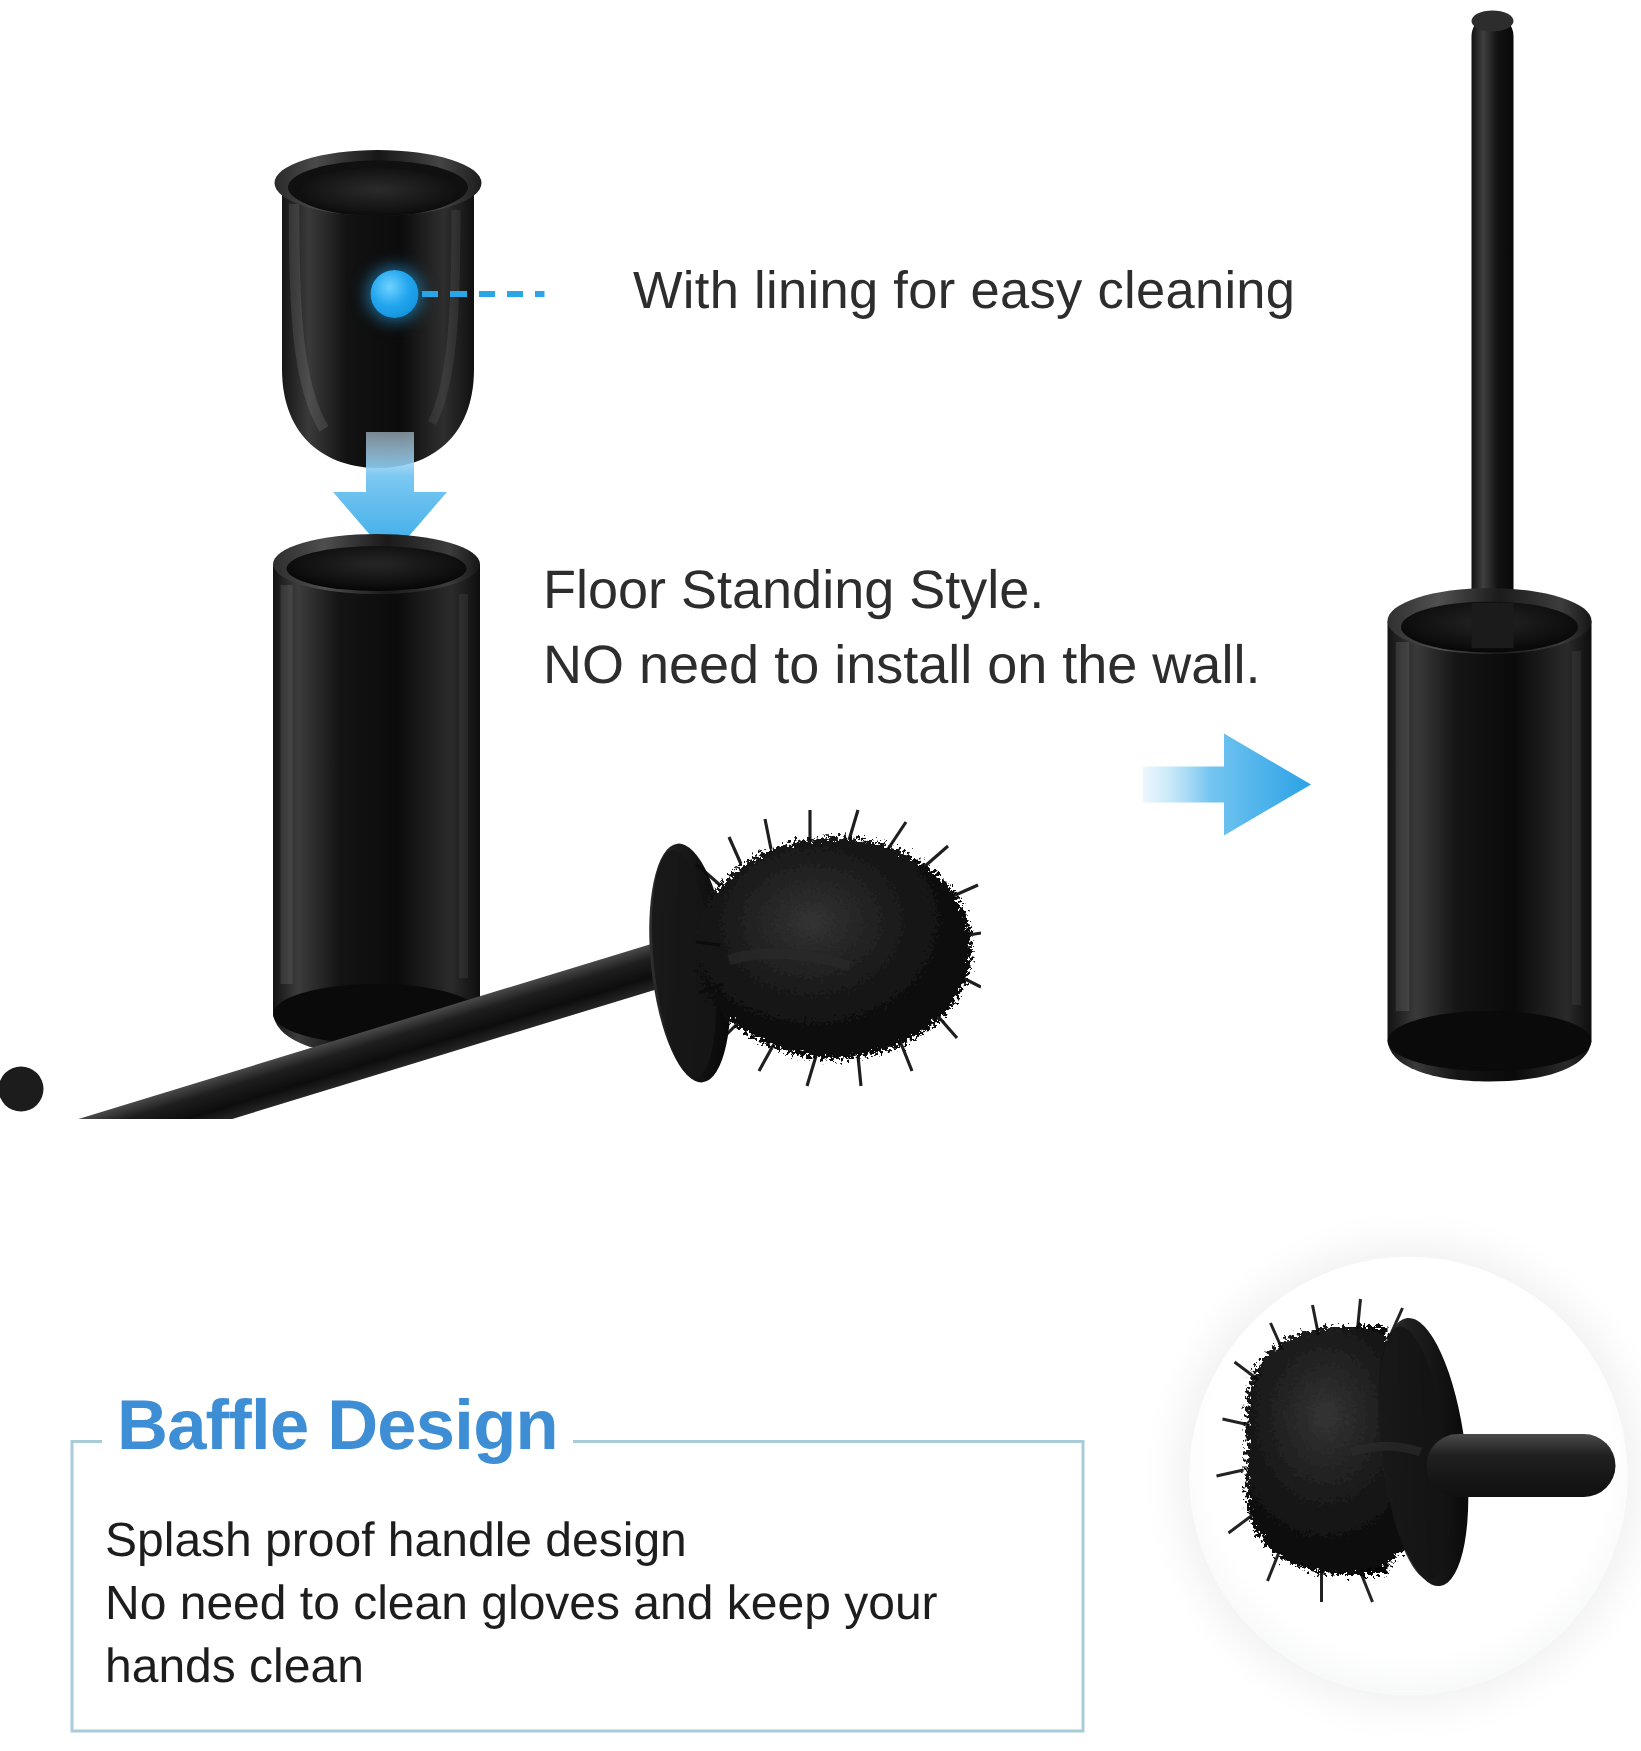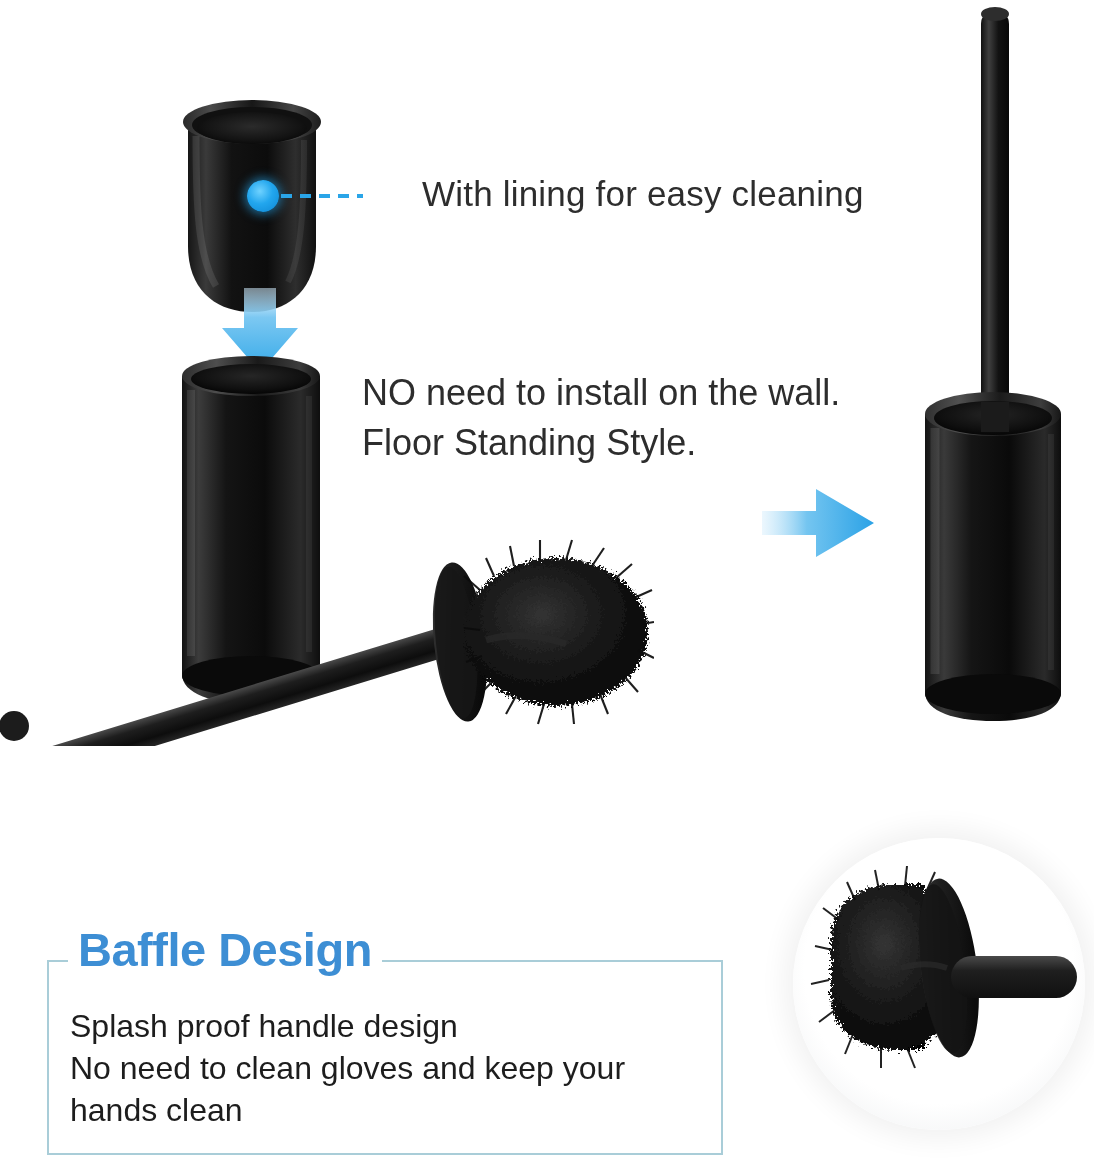--- a/index.html
+++ b/index.html
@@ -210,22 +210,22 @@
       <ellipse cx="73" cy="20" rx="69" ry="20" fill="url(#cylRim)"></ellipse>
 
       <ellipse cx="73" cy="23" rx="60" ry="15" fill="url(#cylInner)"></ellipse>
 
       <path d="M13,34 L13,300" stroke="rgba(255,255,255,0.10)" stroke-width="8" fill="none"></path>
       <path d="M131,40 L131,296" stroke="rgba(255,255,255,0.06)" stroke-width="6" fill="none"></path>
     </svg>
   </div>
 
   <div class="block-text" id="standing-text">
+    <div>Floor Standing Style.</div>
     <div>NO need to install on the wall.</div>
-    <div>Floor Standing Style.</div>
   </div>
 
   <div class="abs" id="brush-lying">
     <svg width="660" height="226" viewBox="0 0 660 226">
       <defs>
         <linearGradient id="handleGrad" x1="0" y1="0" x2="0" y2="1">
           <stop offset="0%" stop-color="#4a4a4a"></stop>
           <stop offset="30%" stop-color="#1e1e1e"></stop>
           <stop offset="70%" stop-color="#0d0d0d"></stop>
           <stop offset="100%" stop-color="#262626"></stop>

